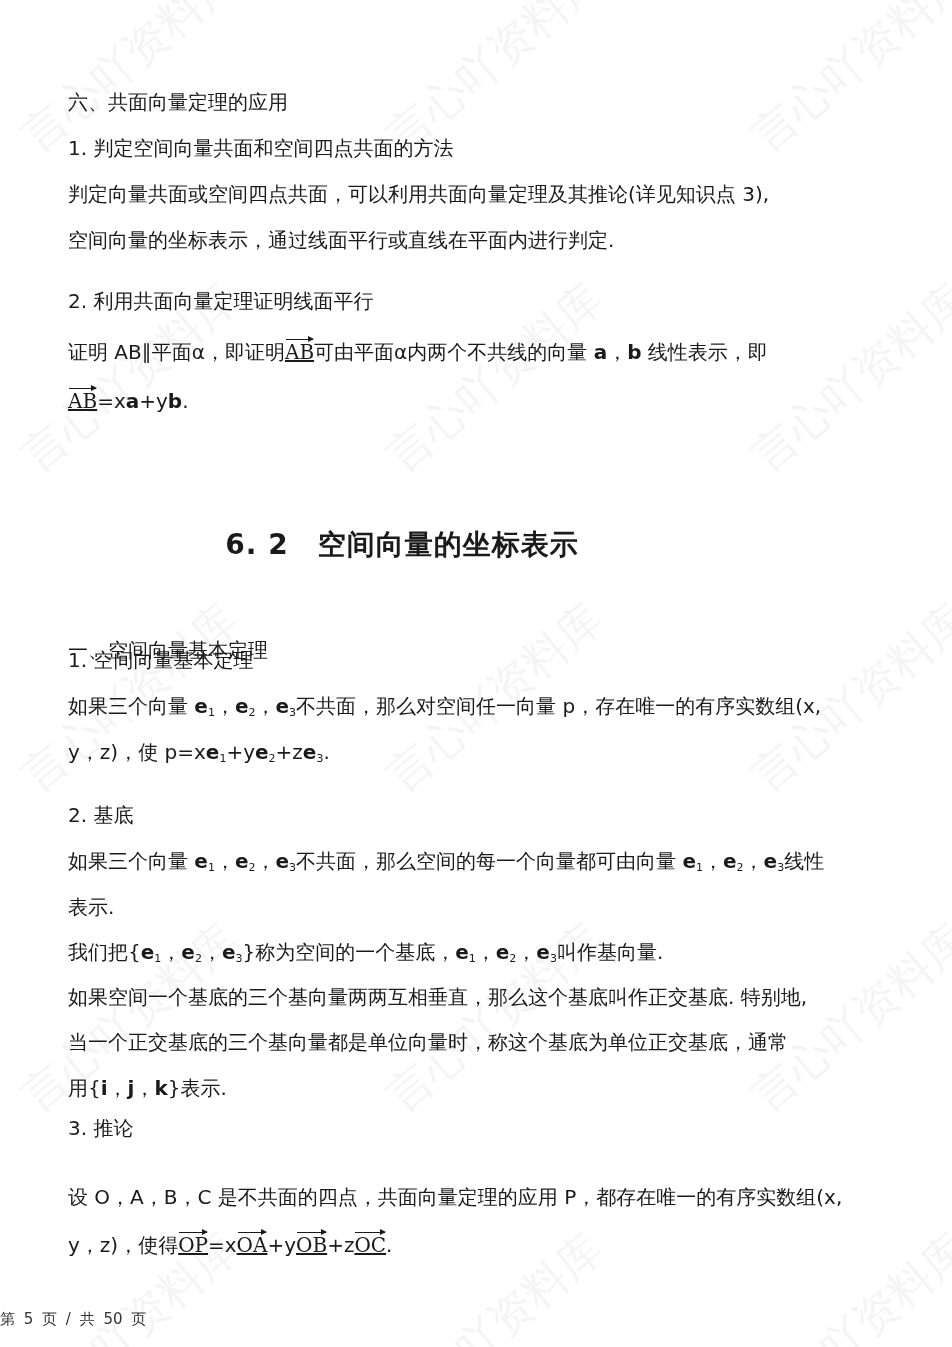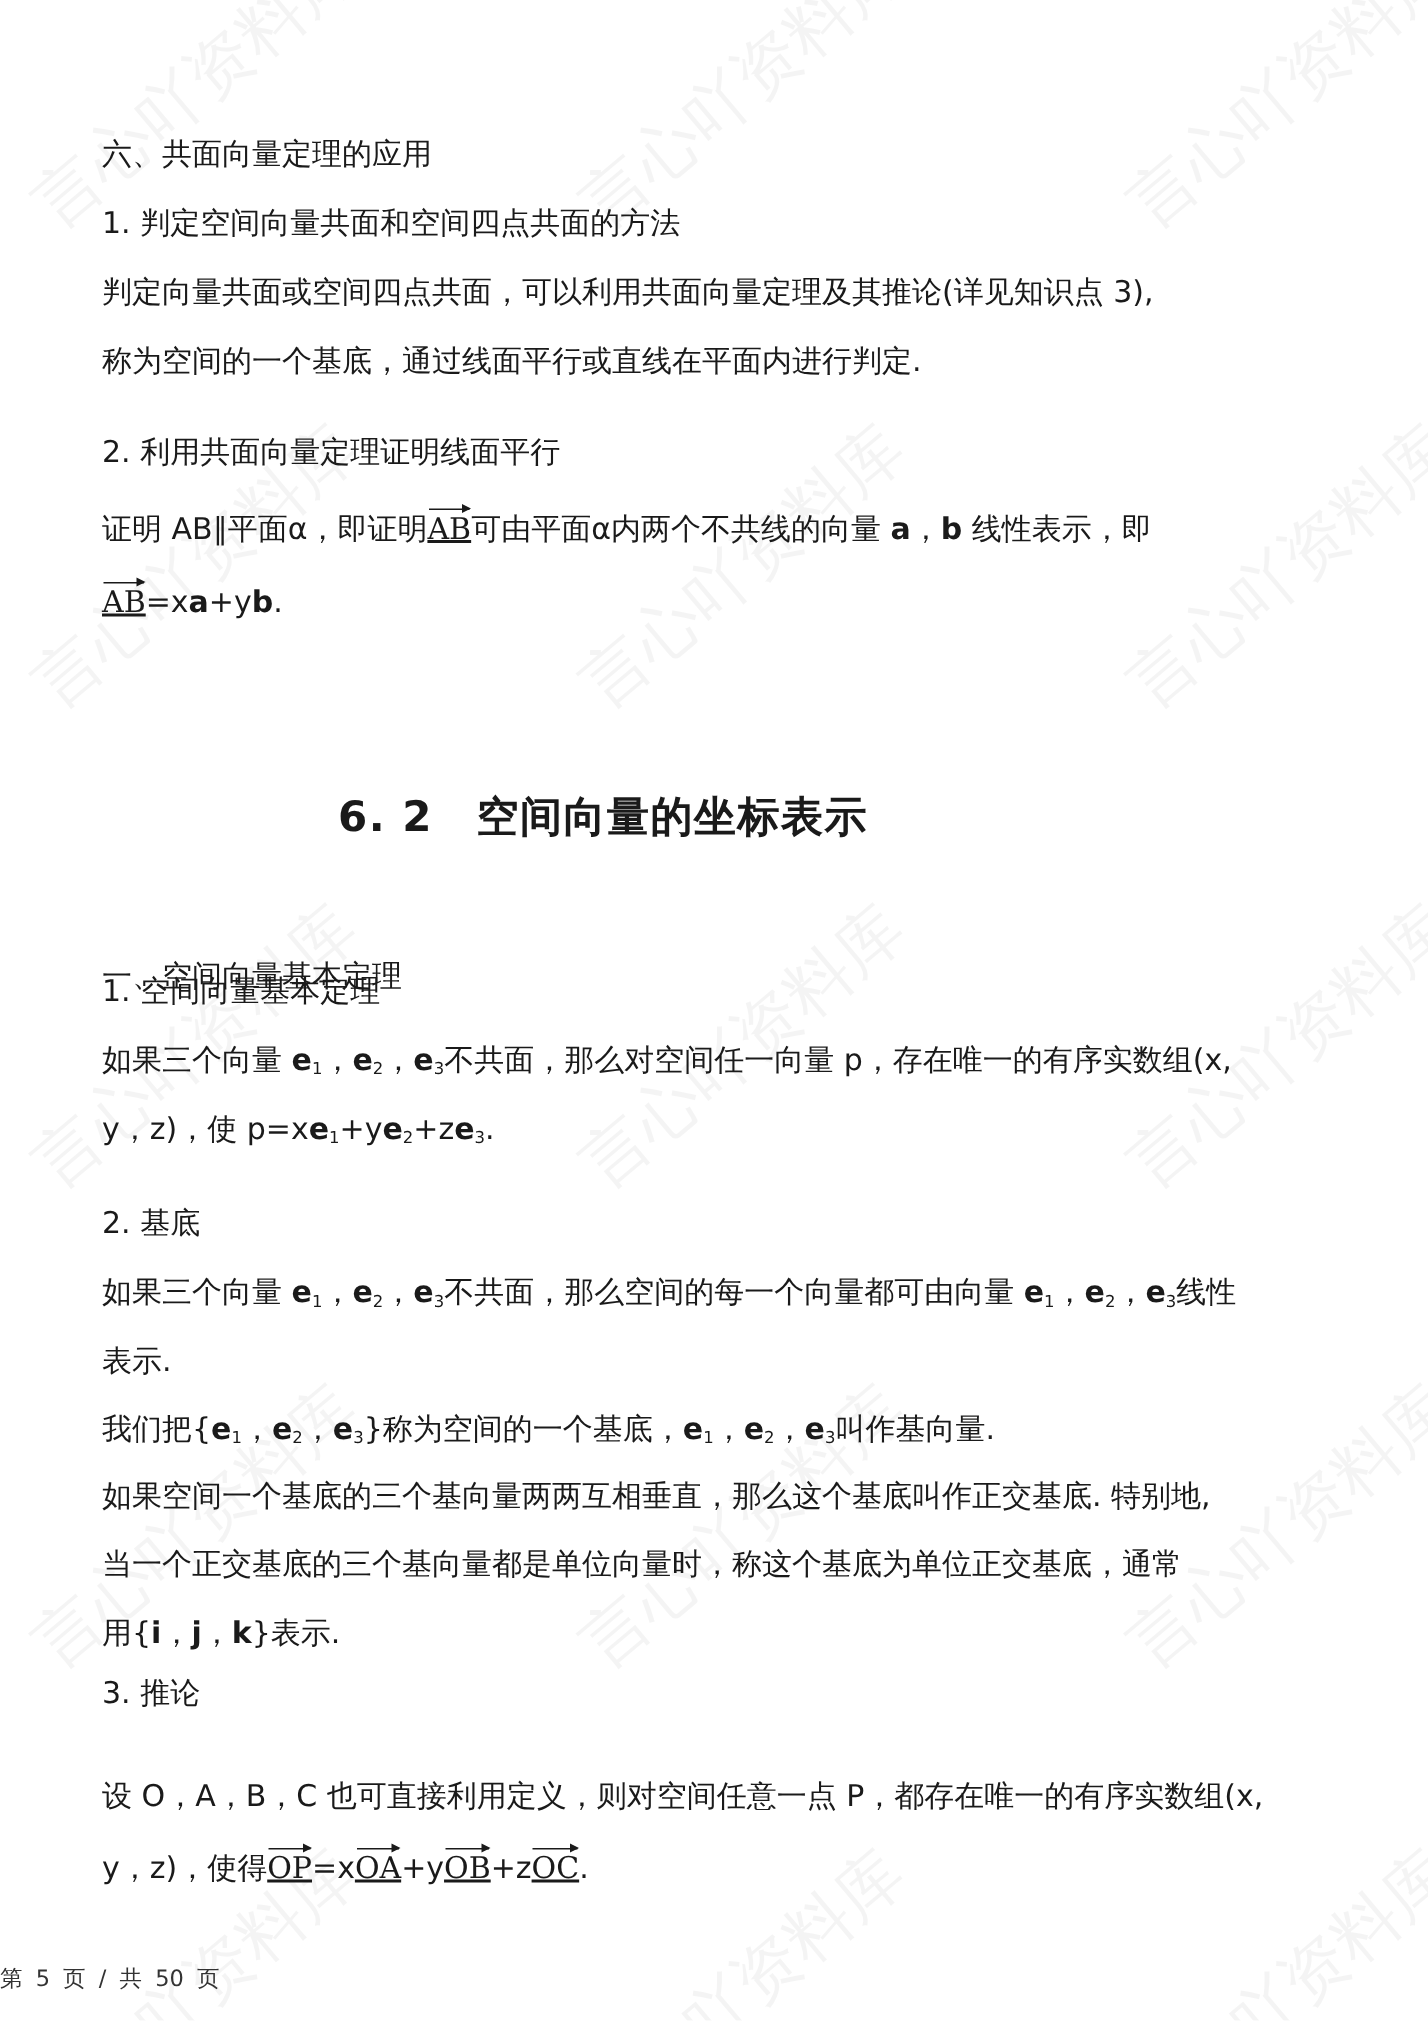--- a/index.html
+++ b/index.html
@@ -46,21 +46,21 @@
   <div class="wm" style="left:375px;top:1080px">言心吖资料库</div>
   <div class="wm" style="left:740px;top:1080px">言心吖资料库</div>
   <div class="wm" style="left:10px;top:1390px">言心吖资料库</div>
   <div class="wm" style="left:375px;top:1390px">言心吖资料库</div>
   <div class="wm" style="left:740px;top:1390px">言心吖资料库</div>
 </div>
 
 <div class="line h-bold" style="top:92px">六、共面向量定理的应用</div>
 <div class="line" style="top:138px">1. 判定空间向量共面和空间四点共面的方法</div>
 <div class="line" style="top:184px">判定向量共面或空间四点共面，可以利用共面向量定理及其推论(详见知识点 3),</div>
-<div class="line" style="top:230px">称为空间的一个基底，通过线面平行或直线在平面内进行判定.</div>
+<div class="line" style="top:230px">空间向量的坐标表示，通过线面平行或直线在平面内进行判定.</div>
 
 <div class="line" style="top:291px">2. 利用共面向量定理证明线面平行</div>
 <div class="line" style="top:342px">
   <span>证明 AB∥平面α，即证明</span><span class="vec">AB</span><span>可由平面α内两个不共线的向量 </span><b>a</b><span>，</span><b>b</b><span> 线性表示，即</span>
 </div>
 <div class="line" style="top:391px">
   <span class="vec">AB</span><span>=x</span><b>a</b><span>+y</span><b>b</b><span>.</span>
 </div>
 
 <div class="title">6. 2　空间向量的坐标表示</div>
@@ -82,18 +82,18 @@
 <div class="line" style="top:942px">
   <span>我们把{</span><b>e</b><sub>1</sub><span>，</span><b>e</b><sub>2</sub><span>，</span><b>e</b><sub>3</sub><span>}称为空间的一个基底，</span><b>e</b><sub>1</sub><span>，</span><b>e</b><sub>2</sub><span>，</span><b>e</b><sub>3</sub><span>叫作基向量.</span>
 </div>
 <div class="line" style="top:987px">如果空间一个基底的三个基向量两两互相垂直，那么这个基底叫作正交基底. 特别地,</div>
 <div class="line" style="top:1032px">当一个正交基底的三个基向量都是单位向量时，称这个基底为单位正交基底，通常</div>
 <div class="line" style="top:1078px">
   <span>用{</span><b>i</b><span>，</span><b>j</b><span>，</span><b>k</b><span>}表示.</span>
 </div>
 
 <div class="line" style="top:1118px">3. 推论</div>
-<div class="line" style="top:1187px">设 O，A，B，C 也可直接利用定义，则对空间任意一点 P，都存在唯一的有序实数组(x,</div>
+<div class="line" style="top:1187px">设 O，A，B，C 是不共面的四点，共面向量定理的应用 P，都存在唯一的有序实数组(x,</div>
 <div class="line" style="top:1235px">
   <span>y，z)，使得</span><span class="vec">OP</span><span>=x</span><span class="vec">OA</span><span>+y</span><span class="vec">OB</span><span>+z</span><span class="vec">OC</span><span>.</span>
 </div>
 
 <div class="footer">第 5 页 / 共 50 页</div>
 
 </body></html>

